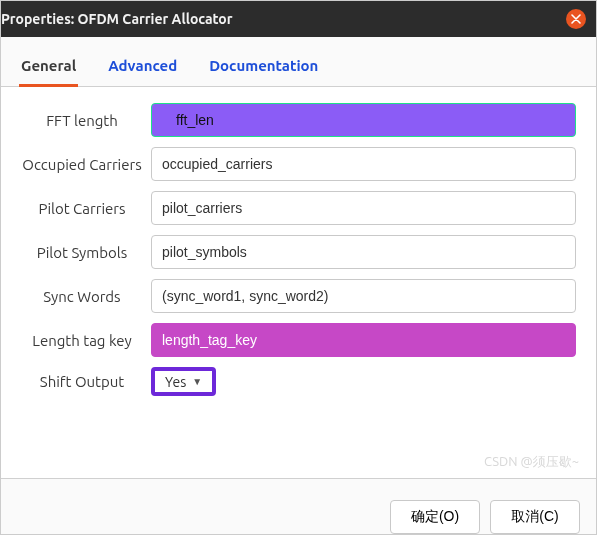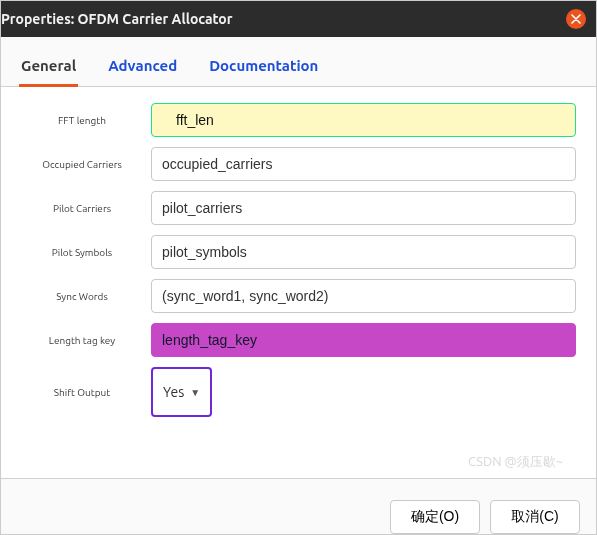--- a/index.html
+++ b/index.html
@@ -8,30 +8,30 @@
   .titlebar { height: 36px; background: #2c2c2c; color: #f2f2f2; display: flex; align-items: center; justify-content: flex-start; position: relative; }
   .titlebar .title { font-weight: 600; font-size: 14px; }
   .titlebar .close { position: absolute; right: 10px; top: 8px; width: 20px; height: 20px; background: #e95420; border-radius: 50%; display: flex; align-items: center; justify-content: center;}
   .titlebar .close svg { width: 10px; height: 10px; }
   .tabs { display: flex; border-bottom: 1px solid #d0d0d0; padding: 14px 18px 0 18px; gap: 28px; background: #fafafa;}
   .tab { padding: 6px 2px 12px 2px; font-size: 15px; color: #1d4ed8; cursor: pointer; font-weight: 600; position: relative; }
   .tab.active { color: #3a3a3a; }
   .tab.active::after { content: ""; position: absolute; left: 0; right: 0; bottom: -1px; height: 3px; background: #e95420; }
   .body { flex: 1; padding: 16px 20px 10px 20px; overflow: auto; }
   .row { display: flex; align-items: center; margin-bottom: 10px; }
-  .row .label { width: 130px; text-align: center; font-size: 10px; color: #3a3a3a; padding-right: 8px;}
+  .row .label { width: 130px; text-align: center; font-size: 15px; color: #3a3a3a; padding-right: 8px;}
   .row .field { flex: 1; }
   .input { width: 100%; height: 34px; border: 1px solid #c9c9c9; border-radius: 4px; padding: 0 10px; font-size: 14px; background: #fff; color: #333; }
-  .input.green { background: #fef9c3; border-color: #1fe18a; color: #111; padding-left: 24px; }
-  .input.magenta { background: #c648c6; border-color: #c648c6; color: #0f172a; }
-  .select { height: 50px; border: 2px solid #6d28d9; border-radius: 4px; padding: 0 10px; font-size: 14px; background: #fff; display: inline-flex; align-items: center; gap: 6px; cursor: pointer;}
+  .input.green { background: #8b5cf6; border-color: #1fe18a; color: #111; padding-left: 24px; }
+  .input.magenta { background: #c648c6; border-color: #c648c6; color: #ffffff; }
+  .select { height: 29px; border: 4px solid #6d28d9; border-radius: 4px; padding: 0 10px; font-size: 14px; background: #fff; display: inline-flex; align-items: center; gap: 6px; cursor: pointer;}
   .select .caret { font-size: 10px; color: #555; }
   .footer { height: 56px; border-top: 1px solid #d0d0d0; display: flex; align-items: flex-end; justify-content: flex-end; padding: 0 16px; gap: 10px; background: #fafafa;}
   .btn { height: 34px; min-width: 90px; padding: 0 16px; border: 1px solid #c9c9c9; border-radius: 4px; background: #fff; font-size: 14px; cursor: pointer; }
-  .watermark { position: absolute; right: 34px; bottom: 64px; color: #d8d8d8; font-size: 13px; pointer-events: none;}
+  .watermark { position: absolute; right: 18px; bottom: 64px; color: #d8d8d8; font-size: 13px; pointer-events: none;}
   .wrap { position: relative; width: 597px; height: 535px; }
 </style>
 </head>
 <body>
 
 <div class="wrap">
 <div class="window">
 
   <div class="titlebar">
     <span class="title">Properties: OFDM Carrier Allocator</span>

